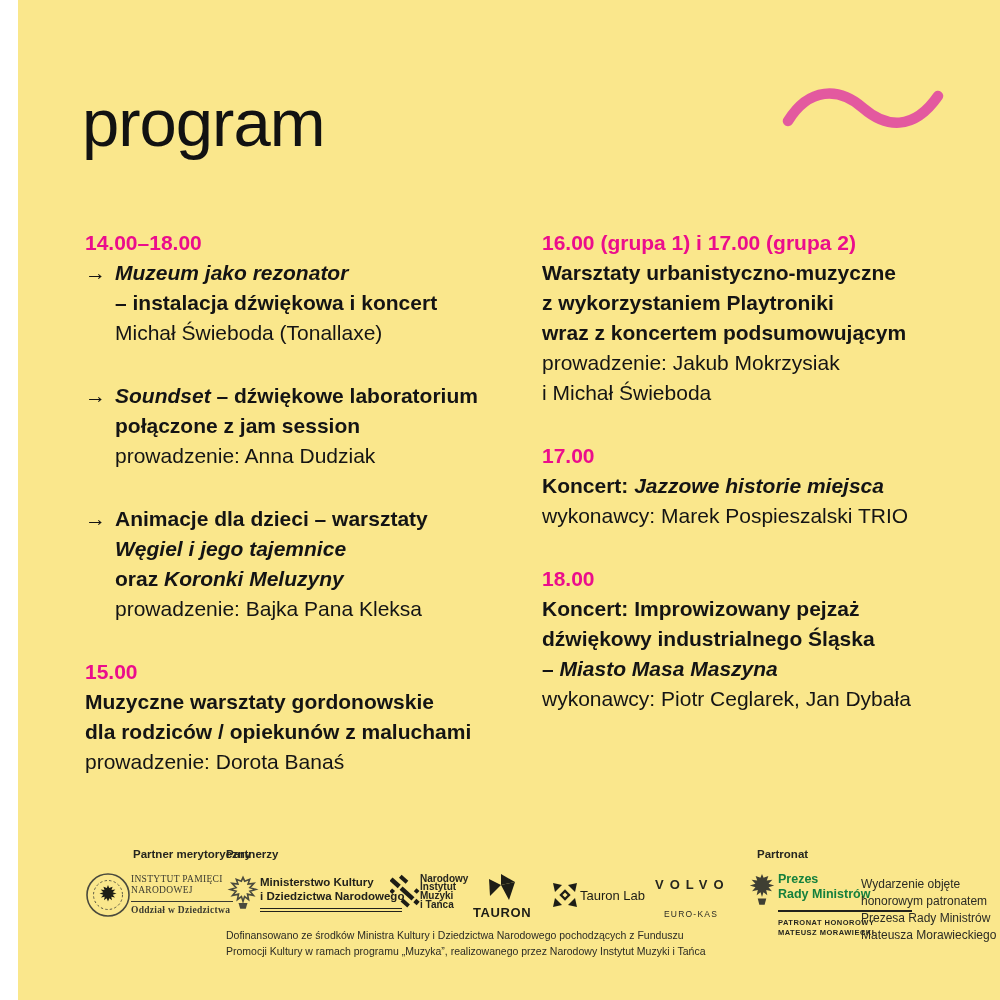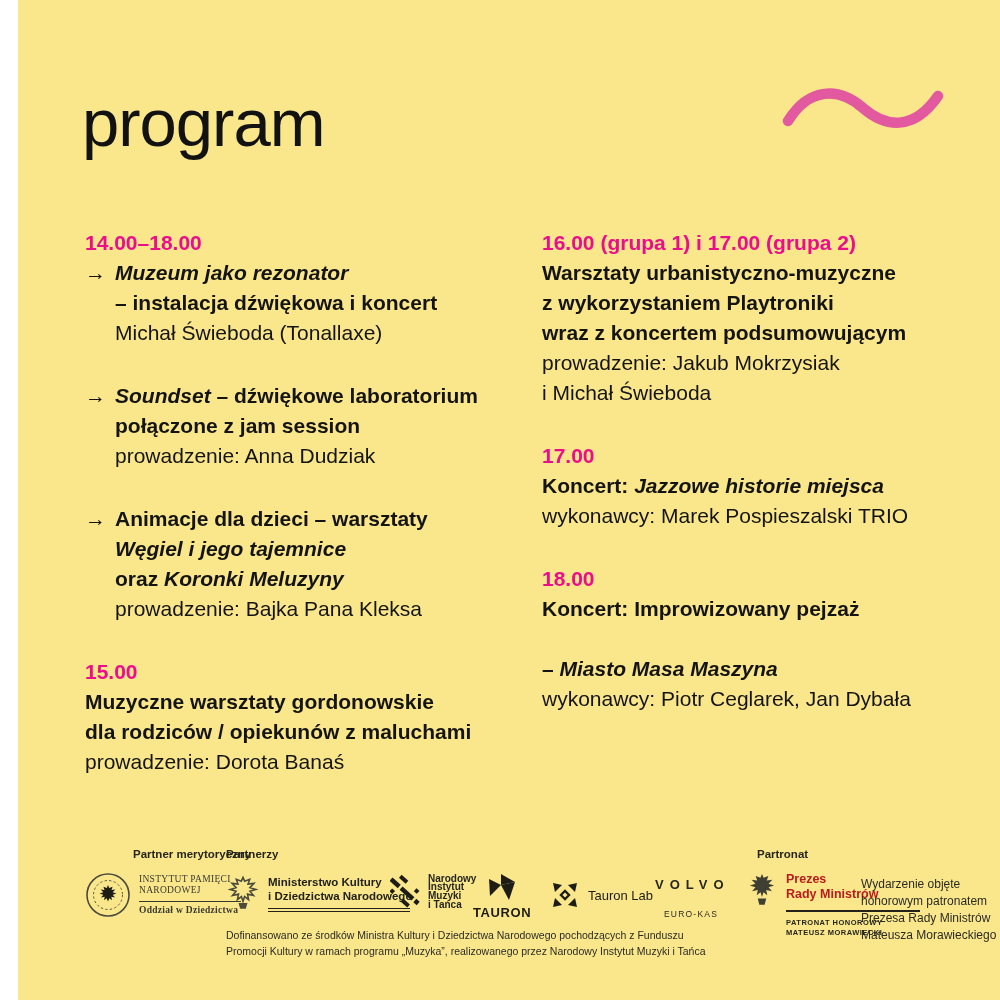--- a/index.html
+++ b/index.html
@@ -23,41 +23,41 @@
   .b  { font-weight:700; }
   .bi { font-weight:700; font-style:italic; }
   .r  { font-weight:400; }
   .item { position:relative; padding-left:30px; margin-top:0; }
   .item + .item { margin-top:33px; }
   .arrow { position:absolute; left:0; top:0; font-weight:700; }
   .block + .block { margin-top:33px; }
   .gap-36 { margin-top:37px; }
   
   .flabel { position:absolute; font-size:11.5px; font-weight:700; color:#26261f; }
-  .logo { position:absolute; display:flex; align-items:center; gap:8px; }
+  .logo { position:absolute; display:flex; align-items:center; gap:0; }
   svg .ink { fill:#1d1d16; }
   
   .ipn-text { font-family:"Liberation Serif", serif; font-size:9.5px; line-height:11.5px; color:#3a3a30; letter-spacing:.3px; }
   .ipn-rule { width:102px; height:1px; background:#3a3a30; margin:4px 0 3px; }
   .ipn-branch { font-weight:700; }
   
   .mkidn-text { font-size:11.5px; font-weight:700; line-height:14px; color:#22221b; }
   .dbl-rule { width:142px; height:4px; border-top:1.6px solid #22221b; border-bottom:1.6px solid #22221b; margin-top:5px; }
   
   .nimit-text { font-size:10px; font-weight:700; line-height:8.6px; color:#26261f; }
   
   .tauron-wrap { display:flex; flex-direction:column; align-items:center; gap:1px; }
   .tauron-label { font-size:13px; font-weight:800; letter-spacing:.6px; color:#1d1d16; }
   .tlab-label { font-size:13px; font-weight:400; color:#1d1d16; }
   
   .volvo-wrap { display:flex; flex-direction:column; }
   .volvo-word { font-size:13px; font-weight:700; letter-spacing:6px; color:#26261f; }
   .volvo-sub  { font-size:8.5px; font-weight:400; letter-spacing:1.2px; color:#2b2b24; margin:17px 0 0 9px; }
   
-  .prm-text { font-size:12.5px; font-weight:700; line-height:15px; color:#b91c1c; }
+  .prm-text { font-size:12.5px; font-weight:700; line-height:15px; color:#15803d; }
   .prm-rule { width:134px; height:2px; background:#22221b; margin:8px 0 6px; }
   .prm-sub { font-size:7.5px; font-weight:700; letter-spacing:.5px; line-height:9.5px; color:#26261f; }
   .note { position:absolute; left:843px; top:876px; font-size:12px; line-height:17px; color:#2b2b24; }
   .funding { position:absolute; left:208px; top:928px; font-size:10.5px; line-height:15.5px; color:#2b2b24; }
 </style>
 </head>
 <body>
 
 <div id="poster" style="--bg: #FAE78C; --pink: #EB0D8C;">
 
@@ -114,21 +114,21 @@
 
     <div class="block gap-36">
       <div class="time">17.00</div>
       <span class="b">Koncert: </span><span class="bi">Jazzowe historie miejsca</span><br>
       <span class="r">wykonawcy: Marek Pospieszalski TRIO</span>
     </div>
 
     <div class="block gap-36">
       <div class="time">18.00</div>
       <span class="b">Koncert: Improwizowany pejzaż</span><br>
-      <br>
+      <span class="b">dźwiękowy industrialnego Śląska</span><br>
       <span class="b">– </span><span class="bi">Miasto Masa Maszyna</span><br>
       <span class="r">wykonawcy: Piotr Ceglarek, Jan Dybała</span>
     </div>
   </div>
 
   <div class="flabel" style="left:67px; top:848px;padding-left:48px;">Partner merytoryczny</div>
   <div class="flabel" style="left:208px; top:848px;text-align:center;">Partnerzy</div>
   <div class="flabel" style="left:728px; top:848px;padding-left:11px;">Partronat</div>
 
   <div class="logo" style="left:67px; top:872px;">

